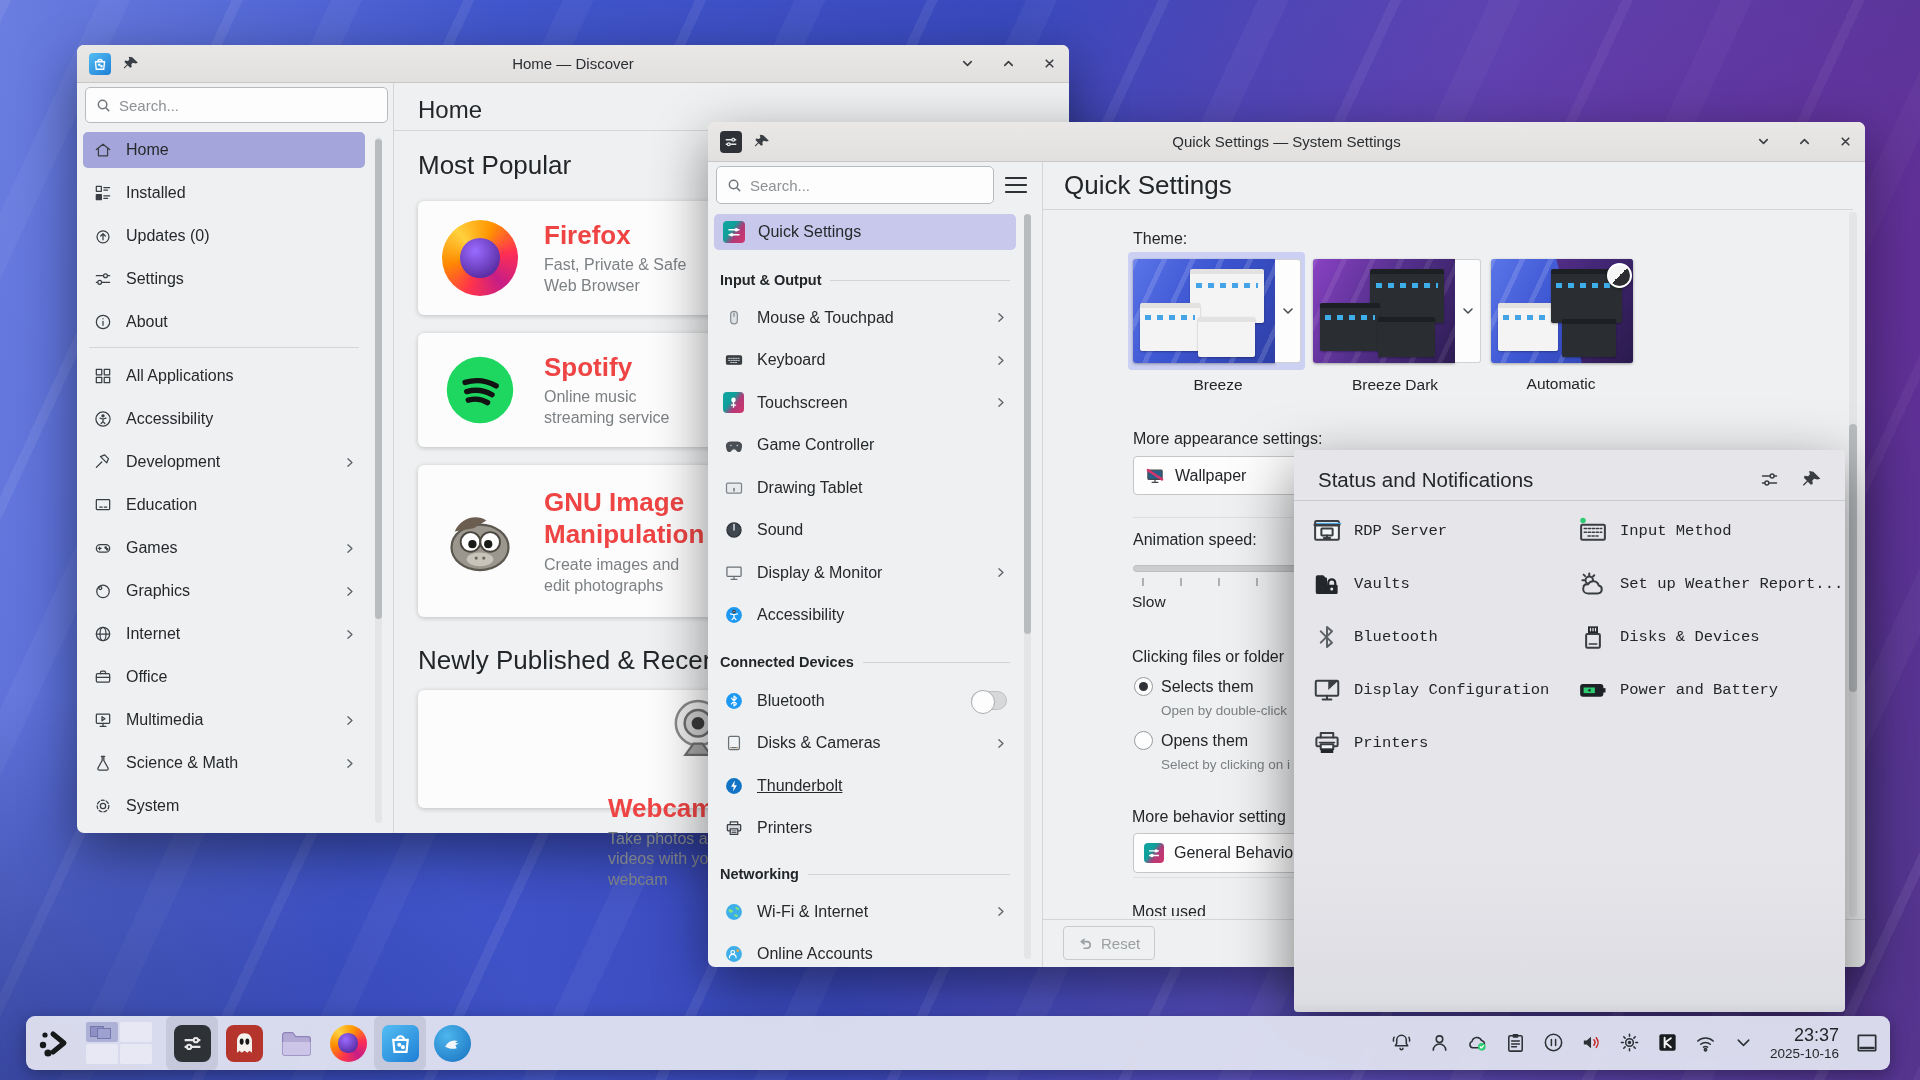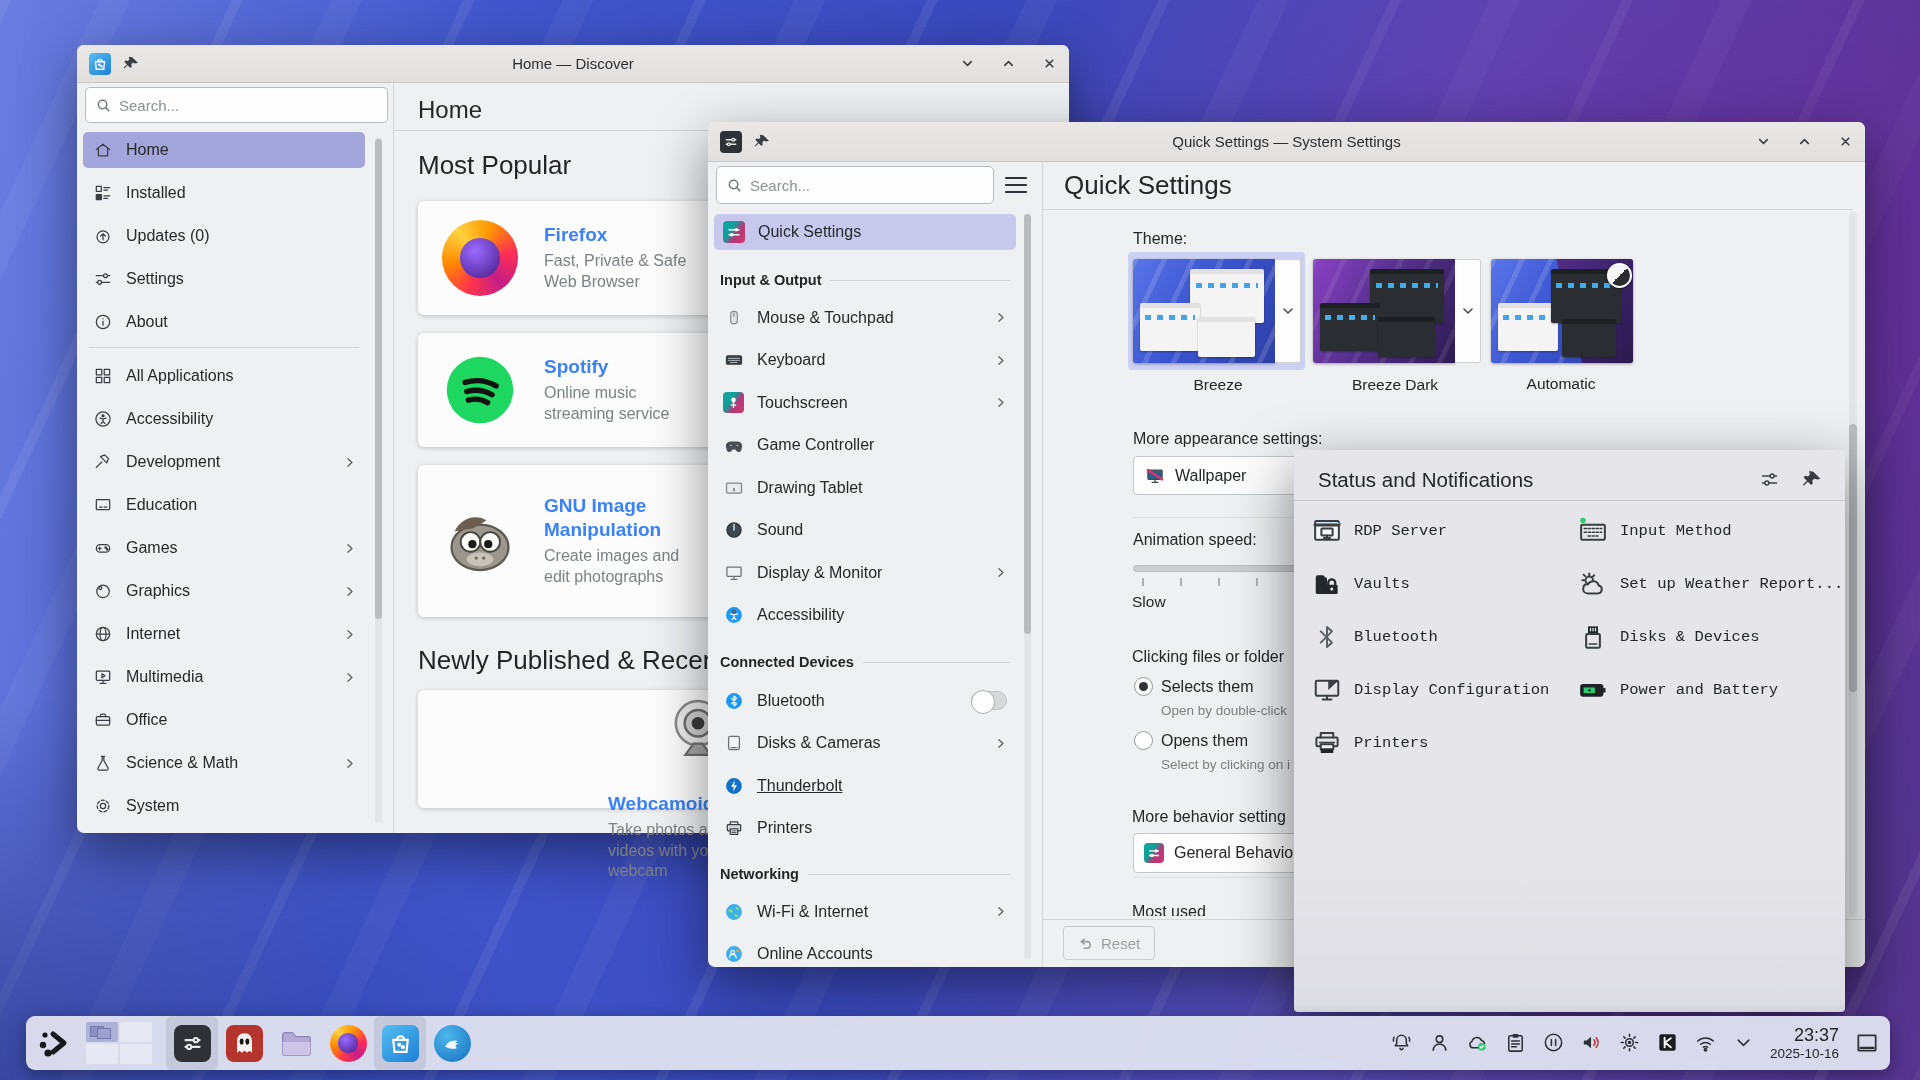--- a/index.html
+++ b/index.html
@@ -45,21 +45,21 @@
   .sec-hd { display:flex; align-items:center; gap:9px; font-size:14.5px; font-weight:bold; color:#232629; }
   .sec-hd::after { content:""; flex:1; height:1px; background:#d2d4d6; }
 
   .scrolltrack { position:absolute; width:7px; border-radius:4px; background:#e4e5e6; }
   .scrollthumb { position:absolute; width:7px; border-radius:4px; background:#b9bcbf; }
 
   
   .hd1 { position:absolute; font-size:24px; color:#232629; }
   .hd2 { position:absolute; font-size:26px; font-weight:500; color:#232629; white-space:nowrap; }
   .app-card { position:absolute; width:560px; background:#fcfcfc; border-radius:6px; box-shadow:0 1px 5px rgba(0,0,0,.2); display:flex; align-items:center; gap:26px; padding:0 24px; }
-  .app-name { font-size:19px; font-weight:bold; color:#3b82f6; width:180px; line-height:1.25; }
+  .app-name { font-size:26px; font-weight:bold; color:#ef4444; width:180px; line-height:1.25; }
   .app-desc { font-size:16px; color:#7c8184; line-height:1.3; margin-top:4px; }
 
   .ffx { border-radius:50%; background:conic-gradient(from 200deg,#ff344c,#ff8a00,#ffd13d,#ff9500,#ff2f54,#c61d86,#ff344c); position:relative; flex:0 0 auto; }
   .ffx::after { content:""; position:absolute; inset:24%; border-radius:50%; background:radial-gradient(circle at 38% 32%,#9a6bff,#5b2ea5 75%); }
 
   
   .pg-title { position:absolute; font-size:26px; color:#232629; }
   .flabel { position:absolute; font-size:16px; color:#232629; white-space:nowrap; }
   .sublabel { position:absolute; font-size:13.5px; color:#7c8184; white-space:nowrap; }
   .thumbwrap { position:absolute; border-radius:4px; }
@@ -300,39 +300,39 @@
       <span>Internet</span>
       <span class="chev">
           <svg viewBox="0 0 16 16">
             <path d="M6 3.5 l5 4.5 -5 4.5"></path>
           </svg>
         </span>
     </div>
     <div class="sitem">
       <span class="li-icon">
           <svg viewBox="0 0 24 24">
+            <rect x="4" y="8" width="16" height="10" rx="1.5"></rect>
+            <path d="M9 8 V6.5 a1.5 1.5 0 0 1 1.5 -1.5 h3 a1.5 1.5 0 0 1 1.5 1.5 V8 M4 12.5 h16"></path>
+          </svg>
+        </span>
+      <span>Office</span>
+    </div>
+    <div class="sitem">
+      <span class="li-icon">
+          <svg viewBox="0 0 24 24">
             <rect x="4" y="5" width="16" height="11" rx="1"></rect>
             <path d="M12 16 v2.5 M8.5 19.5 h7 M10.8 8 l3.6 2.5 -3.6 2.5 Z"></path>
           </svg>
         </span>
       <span>Multimedia</span>
       <span class="chev">
           <svg viewBox="0 0 16 16">
             <path d="M6 3.5 l5 4.5 -5 4.5"></path>
           </svg>
         </span>
-    </div>
-    <div class="sitem">
-      <span class="li-icon">
-          <svg viewBox="0 0 24 24">
-            <rect x="4" y="8" width="16" height="10" rx="1.5"></rect>
-            <path d="M9 8 V6.5 a1.5 1.5 0 0 1 1.5 -1.5 h3 a1.5 1.5 0 0 1 1.5 1.5 V8 M4 12.5 h16"></path>
-          </svg>
-        </span>
-      <span>Office</span>
     </div>
     <div class="sitem">
       <span class="li-icon">
           <svg viewBox="0 0 24 24">
             <path d="M10 4 h4 M11 4 v5 l-5 9 a1.8 1.8 0 0 0 1.6 2.6 h8.8 a1.8 1.8 0 0 0 1.6 -2.6 l-5 -9 V4"></path>
           </svg>
         </span>
       <span>Science &amp; Math</span>
       <span class="chev">
           <svg viewBox="0 0 16 16">

